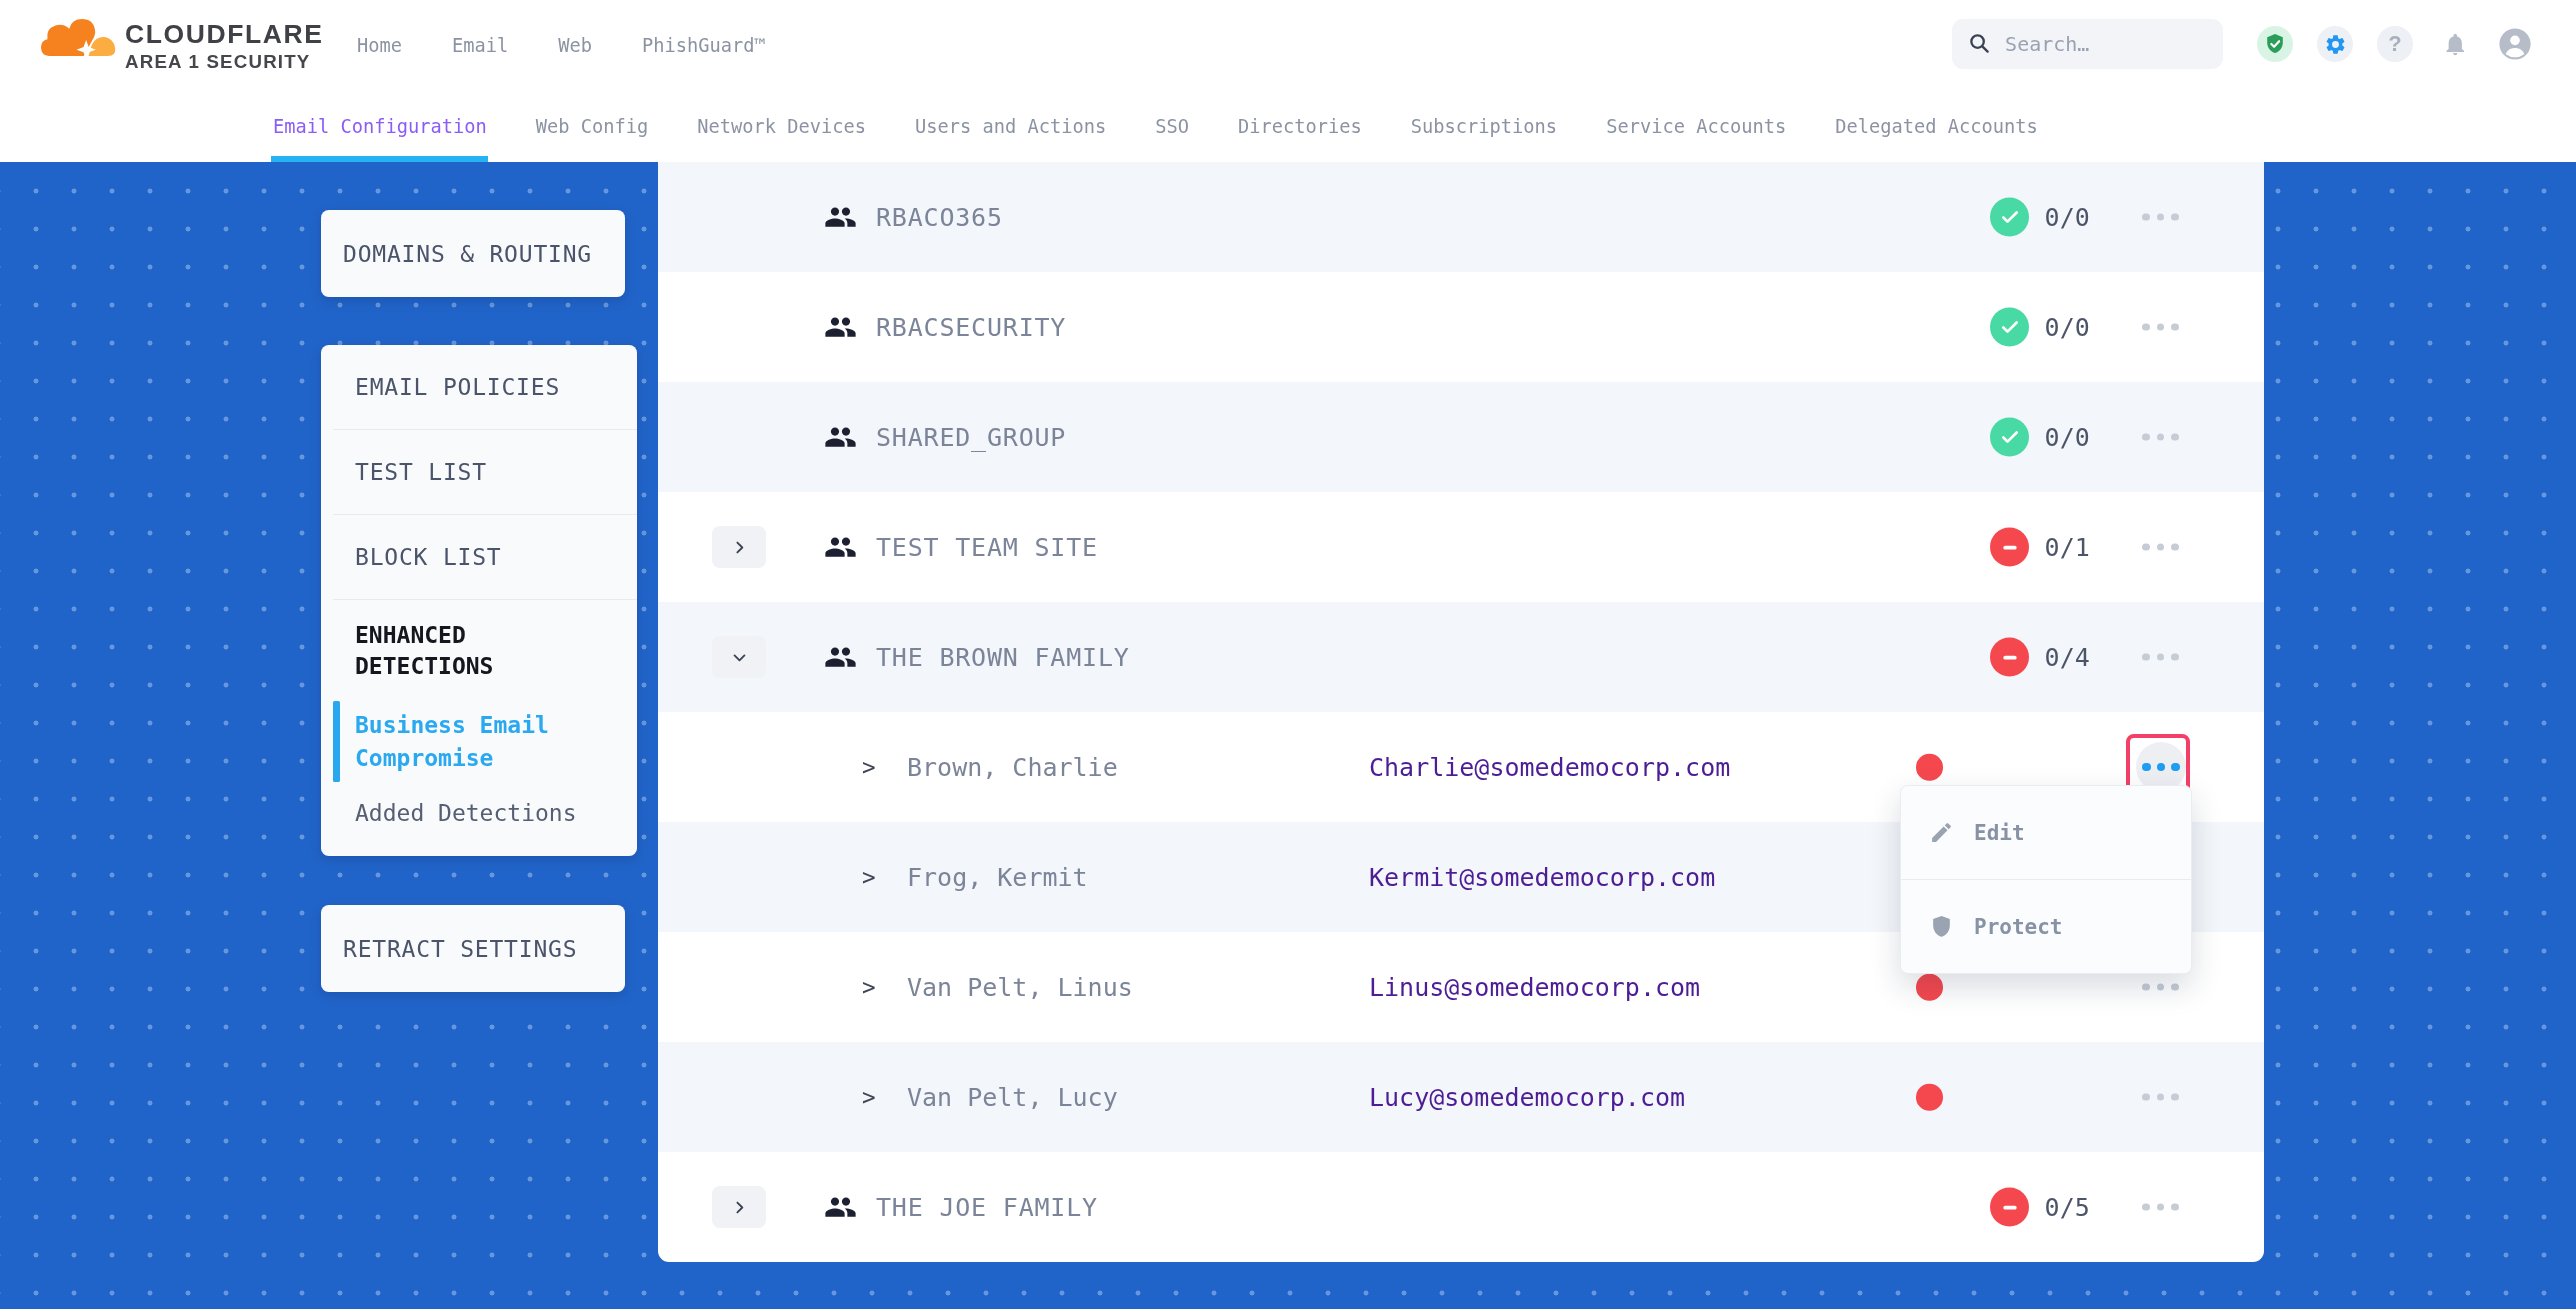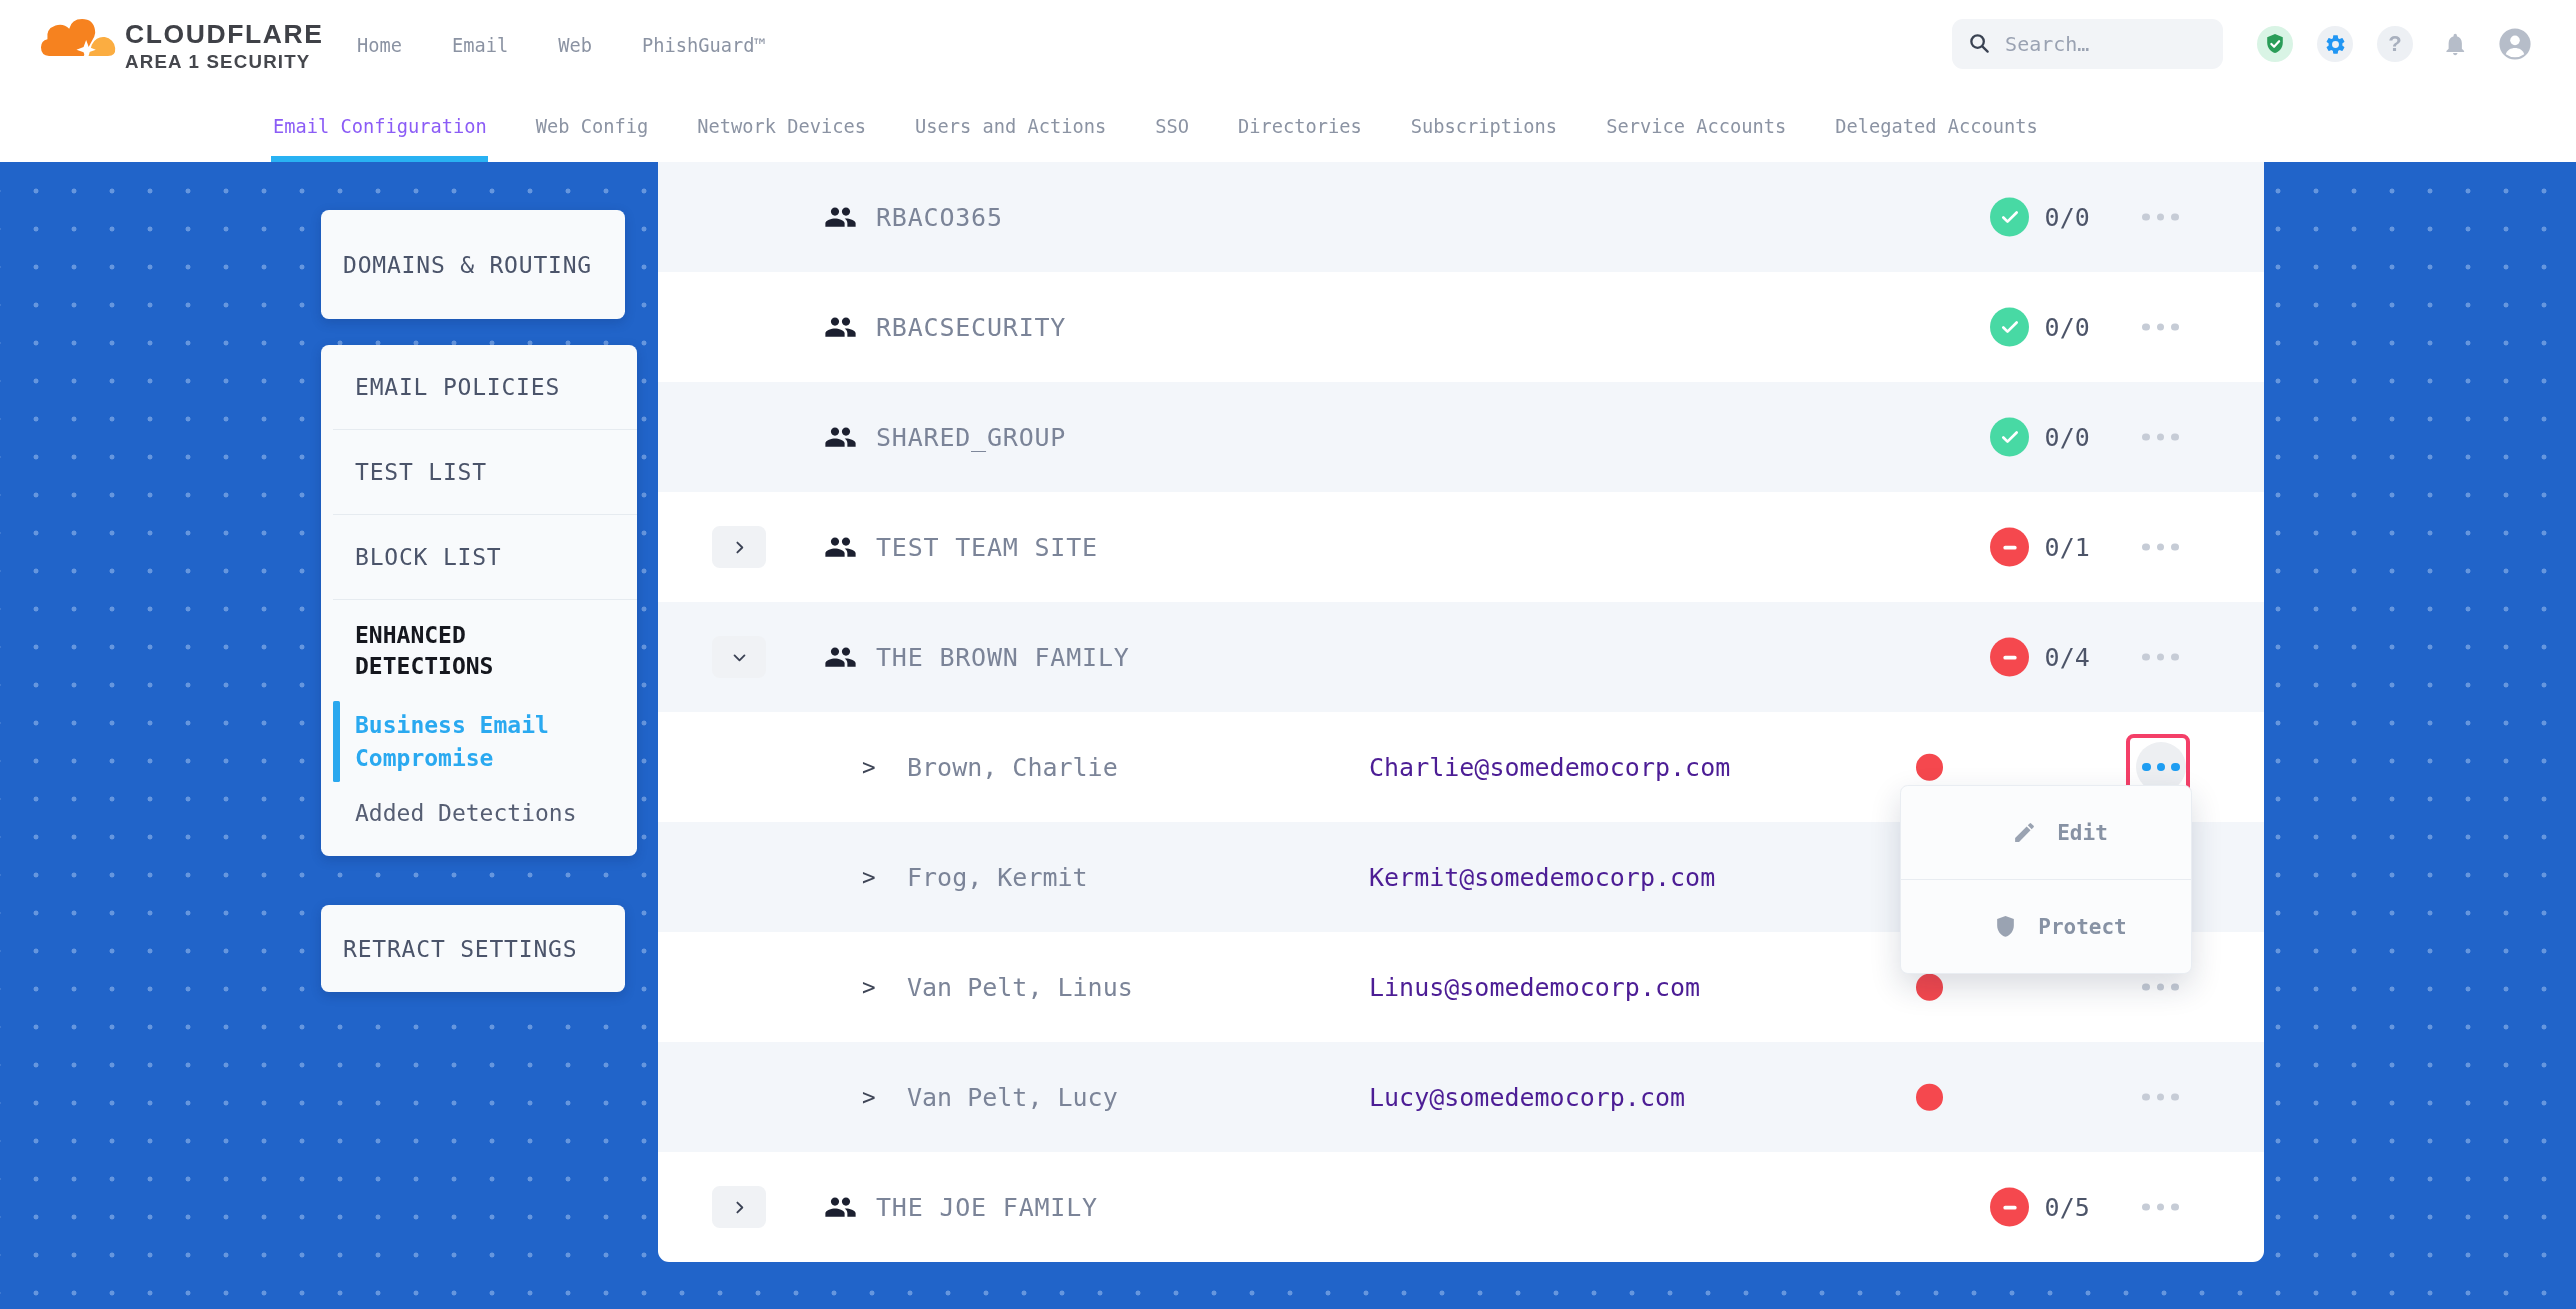--- a/index.html
+++ b/index.html
@@ -65,21 +65,21 @@
   .scount{font-size:25px;color:#4c5468;}
   .udot{left:1258px;width:26.5px;height:26.5px;border-radius:50%;background:#f5484e;}
   .dots3{left:1480px;width:45px;height:31px;display:flex;align-items:center;justify-content:center;gap:7px;cursor:pointer;background:none;border:none;padding:0;}
   .dots3 i{width:7.8px;height:7.8px;border-radius:50%;background:#c6ccd6;display:block;}
   .trigger-circle{left:1478px;width:50px;height:50px;border-radius:50%;background:#edeff2;display:flex;align-items:center;justify-content:center;gap:6.2px;cursor:pointer;border:none;}
   .trigger-circle i{width:8.6px;height:8.6px;border-radius:50%;background:#1e9df2;display:block;}
   .sel-box{position:absolute;left:1468px;top:22px;width:64px;height:61px;border:4.7px solid #f43f68;border-radius:7.8px;box-sizing:border-box;z-index:8;pointer-events:none;}
 
   
   .menu{position:absolute;left:1900px;top:785px;width:290px;height:187px;background:#fbfcfd;border:0.8px solid #e9edf2;border-radius:7.8px;box-shadow:0 12.5px 31px rgba(25,39,70,.16);z-index:7;display:flex;flex-direction:column;}
-  .menu-item{flex:1;display:flex;align-items:center;cursor:pointer;justify-content:center;}
+  .menu-item{flex:1;display:flex;align-items:center;cursor:pointer;}
   .menu-item + .menu-item{border-top:1.6px solid #e8ecf1;}
   .menu-item .mi-icon{margin-left:28px;width:25px;height:25px;}
   .menu-item .mi-label{margin-left:20px;font-size:21px;font-weight:bold;color:#8792a4;}
 </style>
 </head>
 <body>
 
 <div class="header">
   <div class="logo-wrap">
     <svg viewBox="0 0 100 62" width="81" height="50" style="margin-top:9.3px;">
@@ -145,21 +145,21 @@
       <div class="tab">Network Devices</div>
       <div class="tab">Users and Actions</div>
       <div class="tab">SSO</div>
       <div class="tab">Directories</div>
       <div class="tab">Subscriptions</div>
       <div class="tab">Service Accounts</div>
       <div class="tab">Delegated Accounts</div>
     </div>
 </div>
 
-<div class="scard single" style="top:210px;height:109px;">
+<div class="scard single" style="top:210px;height:87px;">
   <span>DOMAINS &amp; ROUTING</span>
 </div>
 
 <div class="scard" id="card-policies">
   <div class="sitem">
       <span>EMAIL POLICIES</span>
     </div>
   <div class="sitem">
       <span>TEST LIST</span>
     </div>

